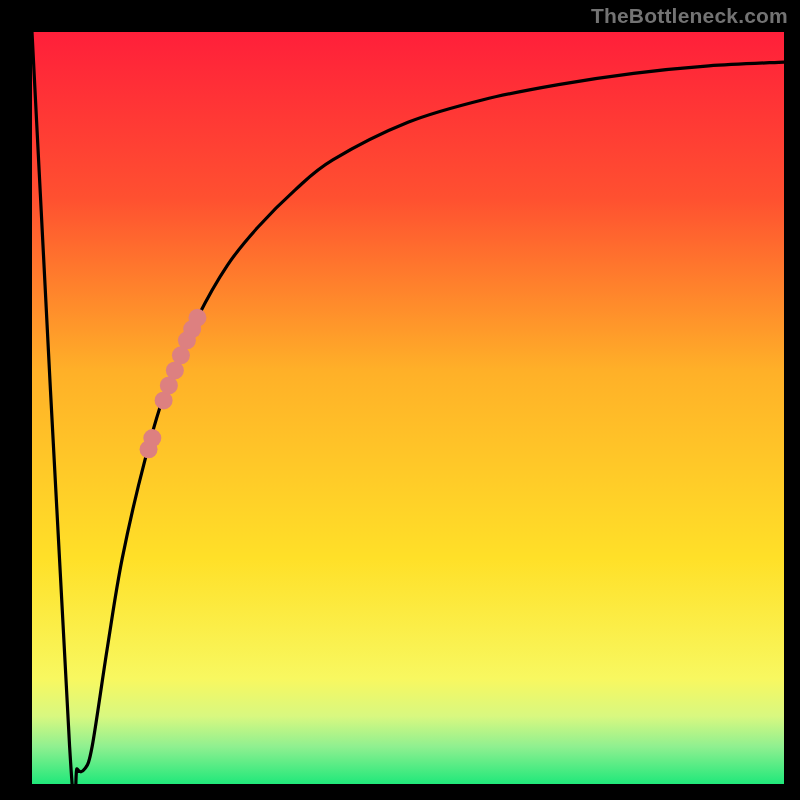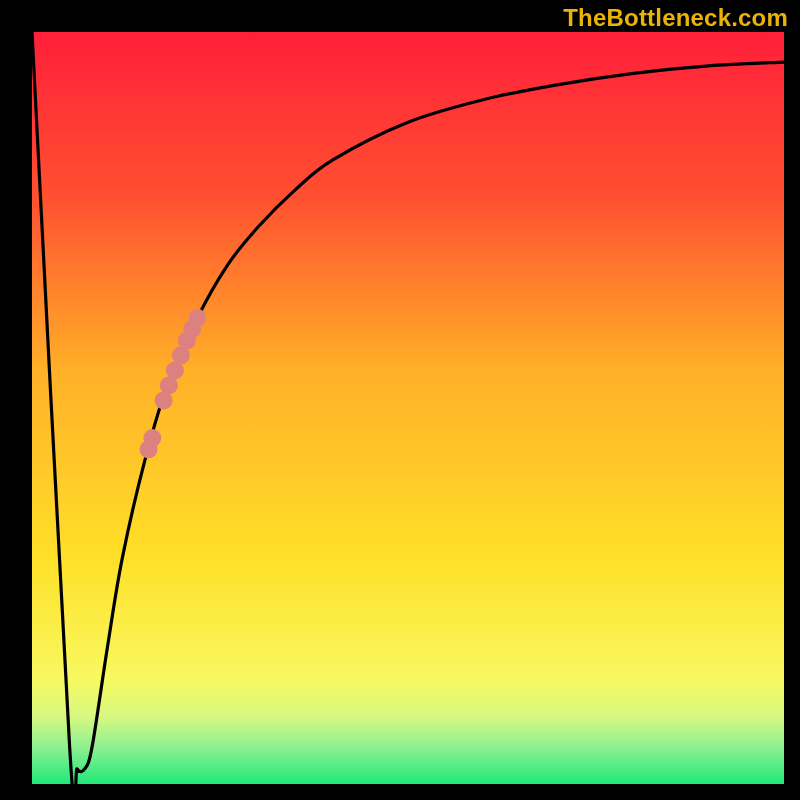--- a/index.html
+++ b/index.html
@@ -13,22 +13,22 @@
   }
   .frame {
     position: relative;
     width: 800px;
     height: 800px;
   }
   .attribution {
     position: absolute;
     top: 4px;
     right: 12px;
-    color: #eab308;
-    font-size: 24px;
+    color: #737373;
+    font-size: 21px;
     font-weight: 600;
     letter-spacing: 0.2px;
     z-index: 10;
   }
   svg.plot {
     position: absolute;
     top: 0;
     left: 0;
     width: 800px;
     height: 800px;

